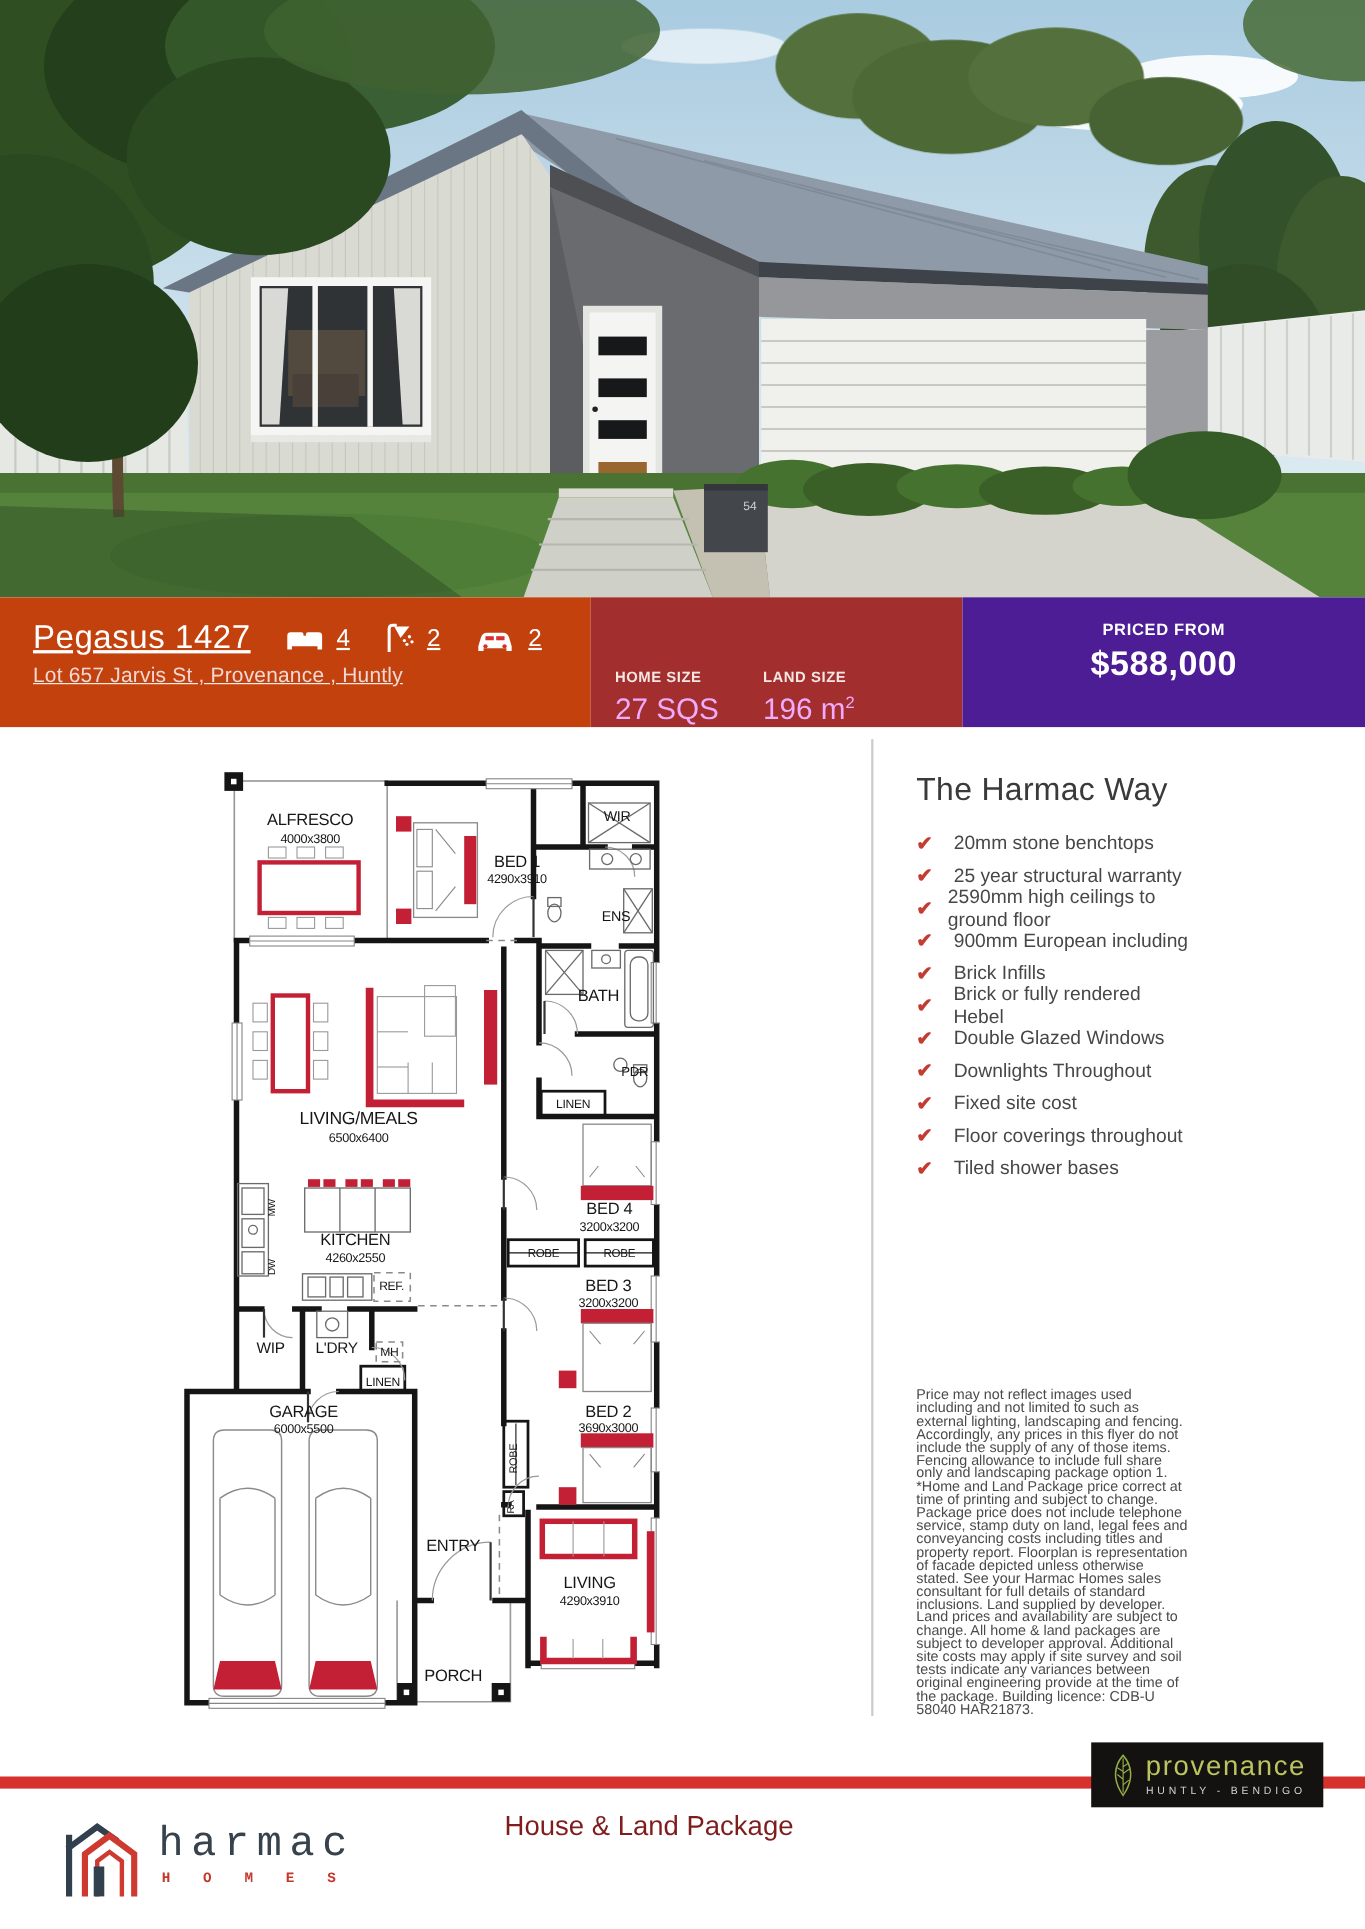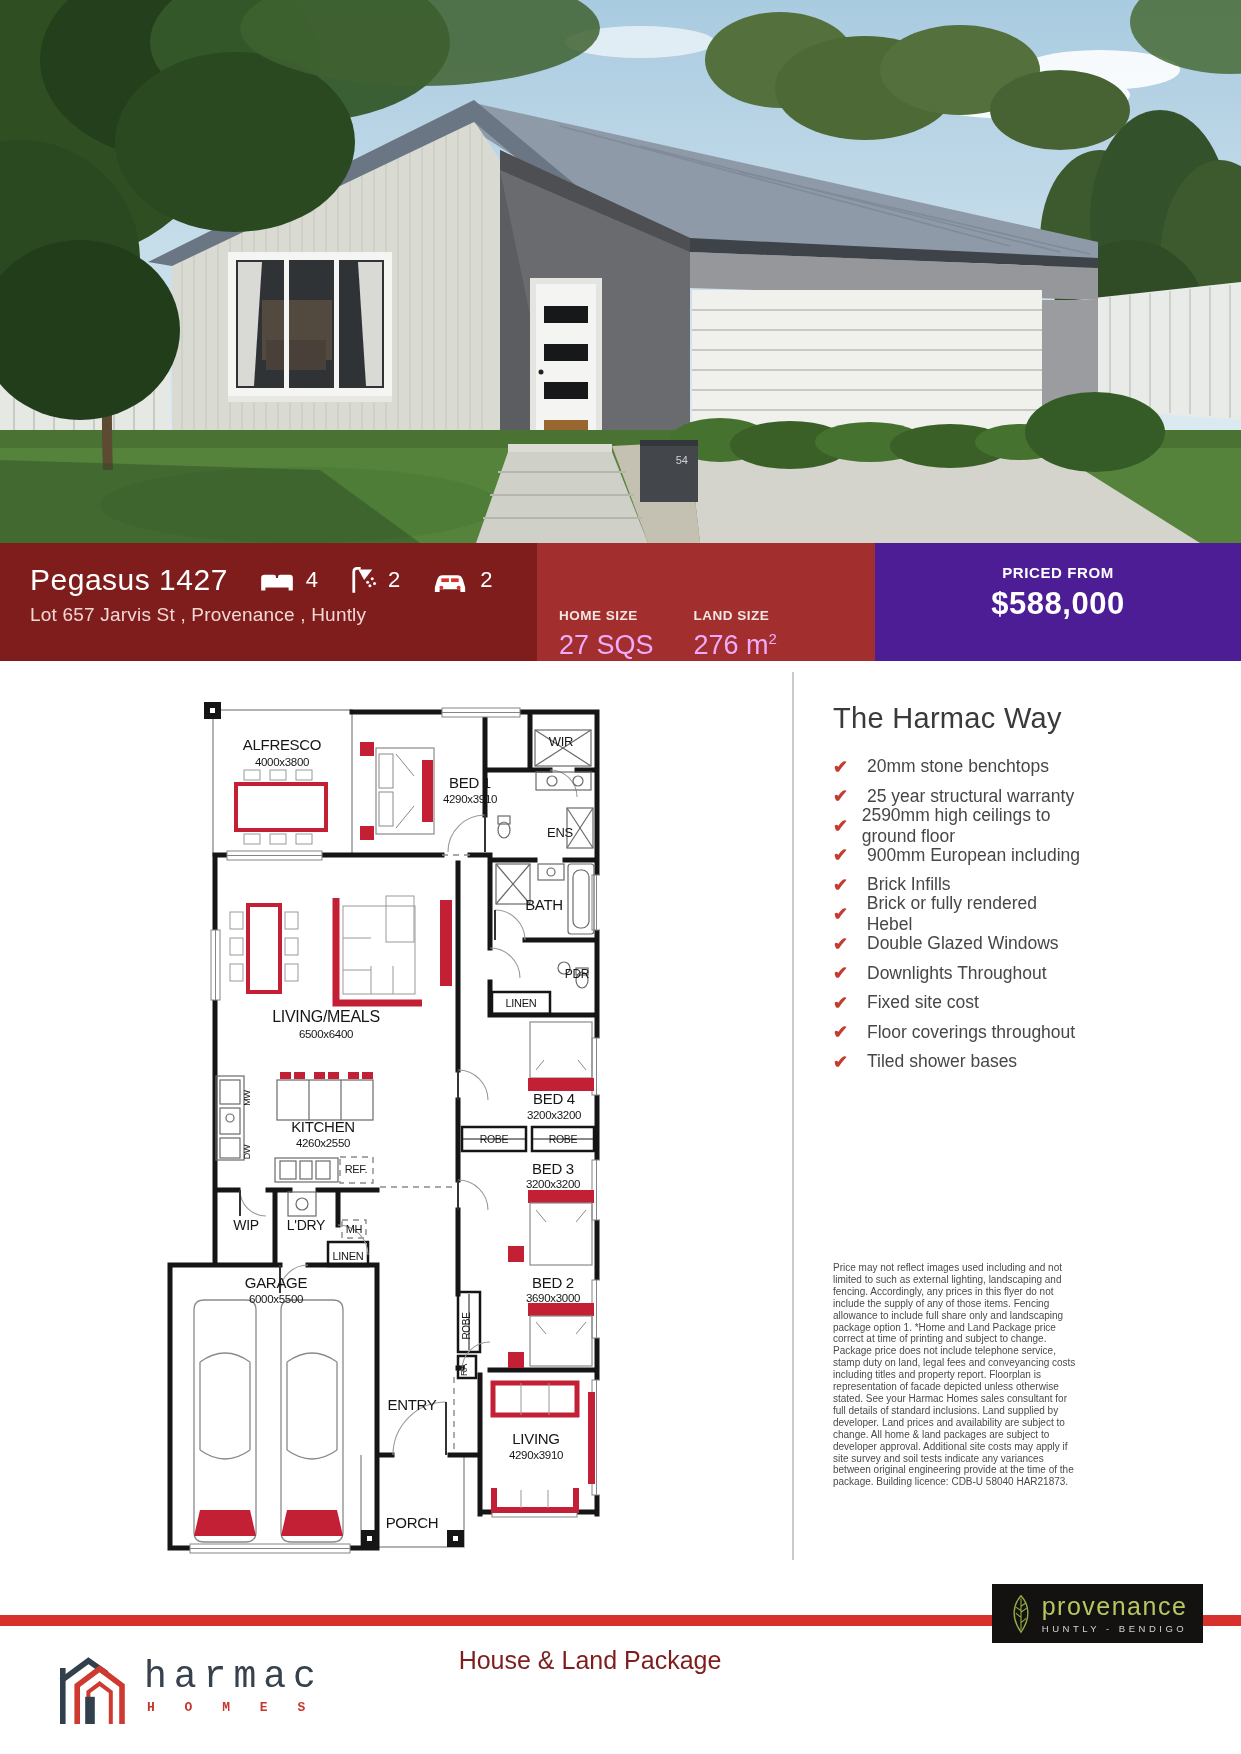--- a/index.html
+++ b/index.html
@@ -2,22 +2,22 @@
 <html><head>
 <meta charset="utf-8">
 <style>
   html,body{margin:0;padding:0;background:#ffffff;}
   .page{position:relative;width:1241px;height:1754px;background:#fff;overflow:hidden;
         font-family:"Liberation Sans",sans-serif;}
   .abs{position:absolute;}
 
   
   .banner{position:absolute;top:543px;left:0;width:1241px;height:118px;display:flex;}
-  .banner-main{width:537px;height:100%;background:#7f1d1d;color:#fff;box-sizing:border-box;
-               padding:20px 0 0 30px;}
+  .banner-main{width:537px;height:100%;background:#c2410c;color:#fff;box-sizing:border-box;
+               padding:20px 0 0 30px;text-decoration:underline;}
   .banner-title-row{display:flex;align-items:center;}
   .banner-title{font-size:30px;font-weight:300;letter-spacing:.5px;}
   .spec{display:flex;align-items:center;margin-left:30px;}
   .spec svg{display:block;}
   .spec .cnt{font-size:22px;font-weight:300;margin-left:10px;}
   .banner-address{font-size:19px;font-weight:300;color:#f2d8d4;margin-top:7px;letter-spacing:.2px;}
   .banner-size{width:338px;height:100%;background:#a32e2e;color:#fff;box-sizing:border-box;
                padding:23px 0 0 22px;display:flex;gap:40px;align-items:flex-end;}
   .size-label{font-size:13.5px;font-weight:bold;letter-spacing:.5px;color:#f3e6e3;}
   .size-value{font-size:27px;font-weight:300;margin-top:7px;color:#f0abfc;}
@@ -29,21 +29,21 @@
 
   
   .floorplan{position:absolute;left:140px;top:680px;}
   .divider-v{position:absolute;left:792px;top:672px;width:2px;height:888px;background:#cbcbcb;}
   .right-col{position:absolute;left:833px;top:700px;width:252px;}
   .right-col h2{margin:0;font-size:29px;line-height:36px;font-weight:400;color:#3a3a3a;letter-spacing:.3px;}
   .hw-list{list-style:none;margin:16px 0 0 0;padding:0;}
   .hw-list li{height:29.5px;display:flex;align-items:center;font-size:17.5px;color:#474747;}
   .hw-check{color:#c43b30;font-weight:bold;font-size:18px;width:24px;margin-right:10px;}
   .disclaimer{position:absolute;left:833px;top:1262px;width:248px;margin:0;
-              font-size:10px;line-height:11.9px;color:#4a4a4a;}
+              font-size:13px;line-height:11.9px;color:#4a4a4a;}
 
   
   .red-line{position:absolute;left:0;top:1615px;width:1241px;height:11px;background:#d7312e;}
   .harmac-logo{position:absolute;left:50px;top:1636px;display:flex;align-items:flex-start;font-family:Liberation Mono, monospace;}
   .harmac-text{margin-left:14px;margin-top:22px;}
   .harmac-name{font-size:38px;color:#37424d;letter-spacing:7px;font-weight:500;line-height:38px;}
   .harmac-sub{font-size:13px;color:#c4372c;letter-spacing:11px;margin-top:4px;padding-left:3px;font-weight:bold;}
   .center-text{position:absolute;left:445px;top:1646px;width:290px;text-align:center;
                font-size:25px;color:#7f1d1d;font-weight:400;}
   .prov-box{position:absolute;left:992px;top:1584px;width:211px;height:59px;background:#141210;
@@ -267,21 +267,21 @@
       </div>
       <div class="banner-address">Lot 657 Jarvis St , Provenance , Huntly</div>
     </div>
     <div class="banner-size">
       <div>
         <div class="size-label">HOME SIZE</div>
         <div class="size-value">27 SQS</div>
       </div>
       <div>
         <div class="size-label">LAND SIZE</div>
-        <div class="size-value"><span>276 m</span><sup>2</sup></div>
+        <div class="size-value"><span>196 m</span><sup>2</sup></div>
       </div>
     </div>
     <div class="banner-price">
       <div class="price-label">PRICED FROM</div>
       <div class="price-value">$588,000</div>
     </div>
   </div>
 
   <svg class="floorplan" width="460" height="885" viewBox="0 0 460 885">
 

